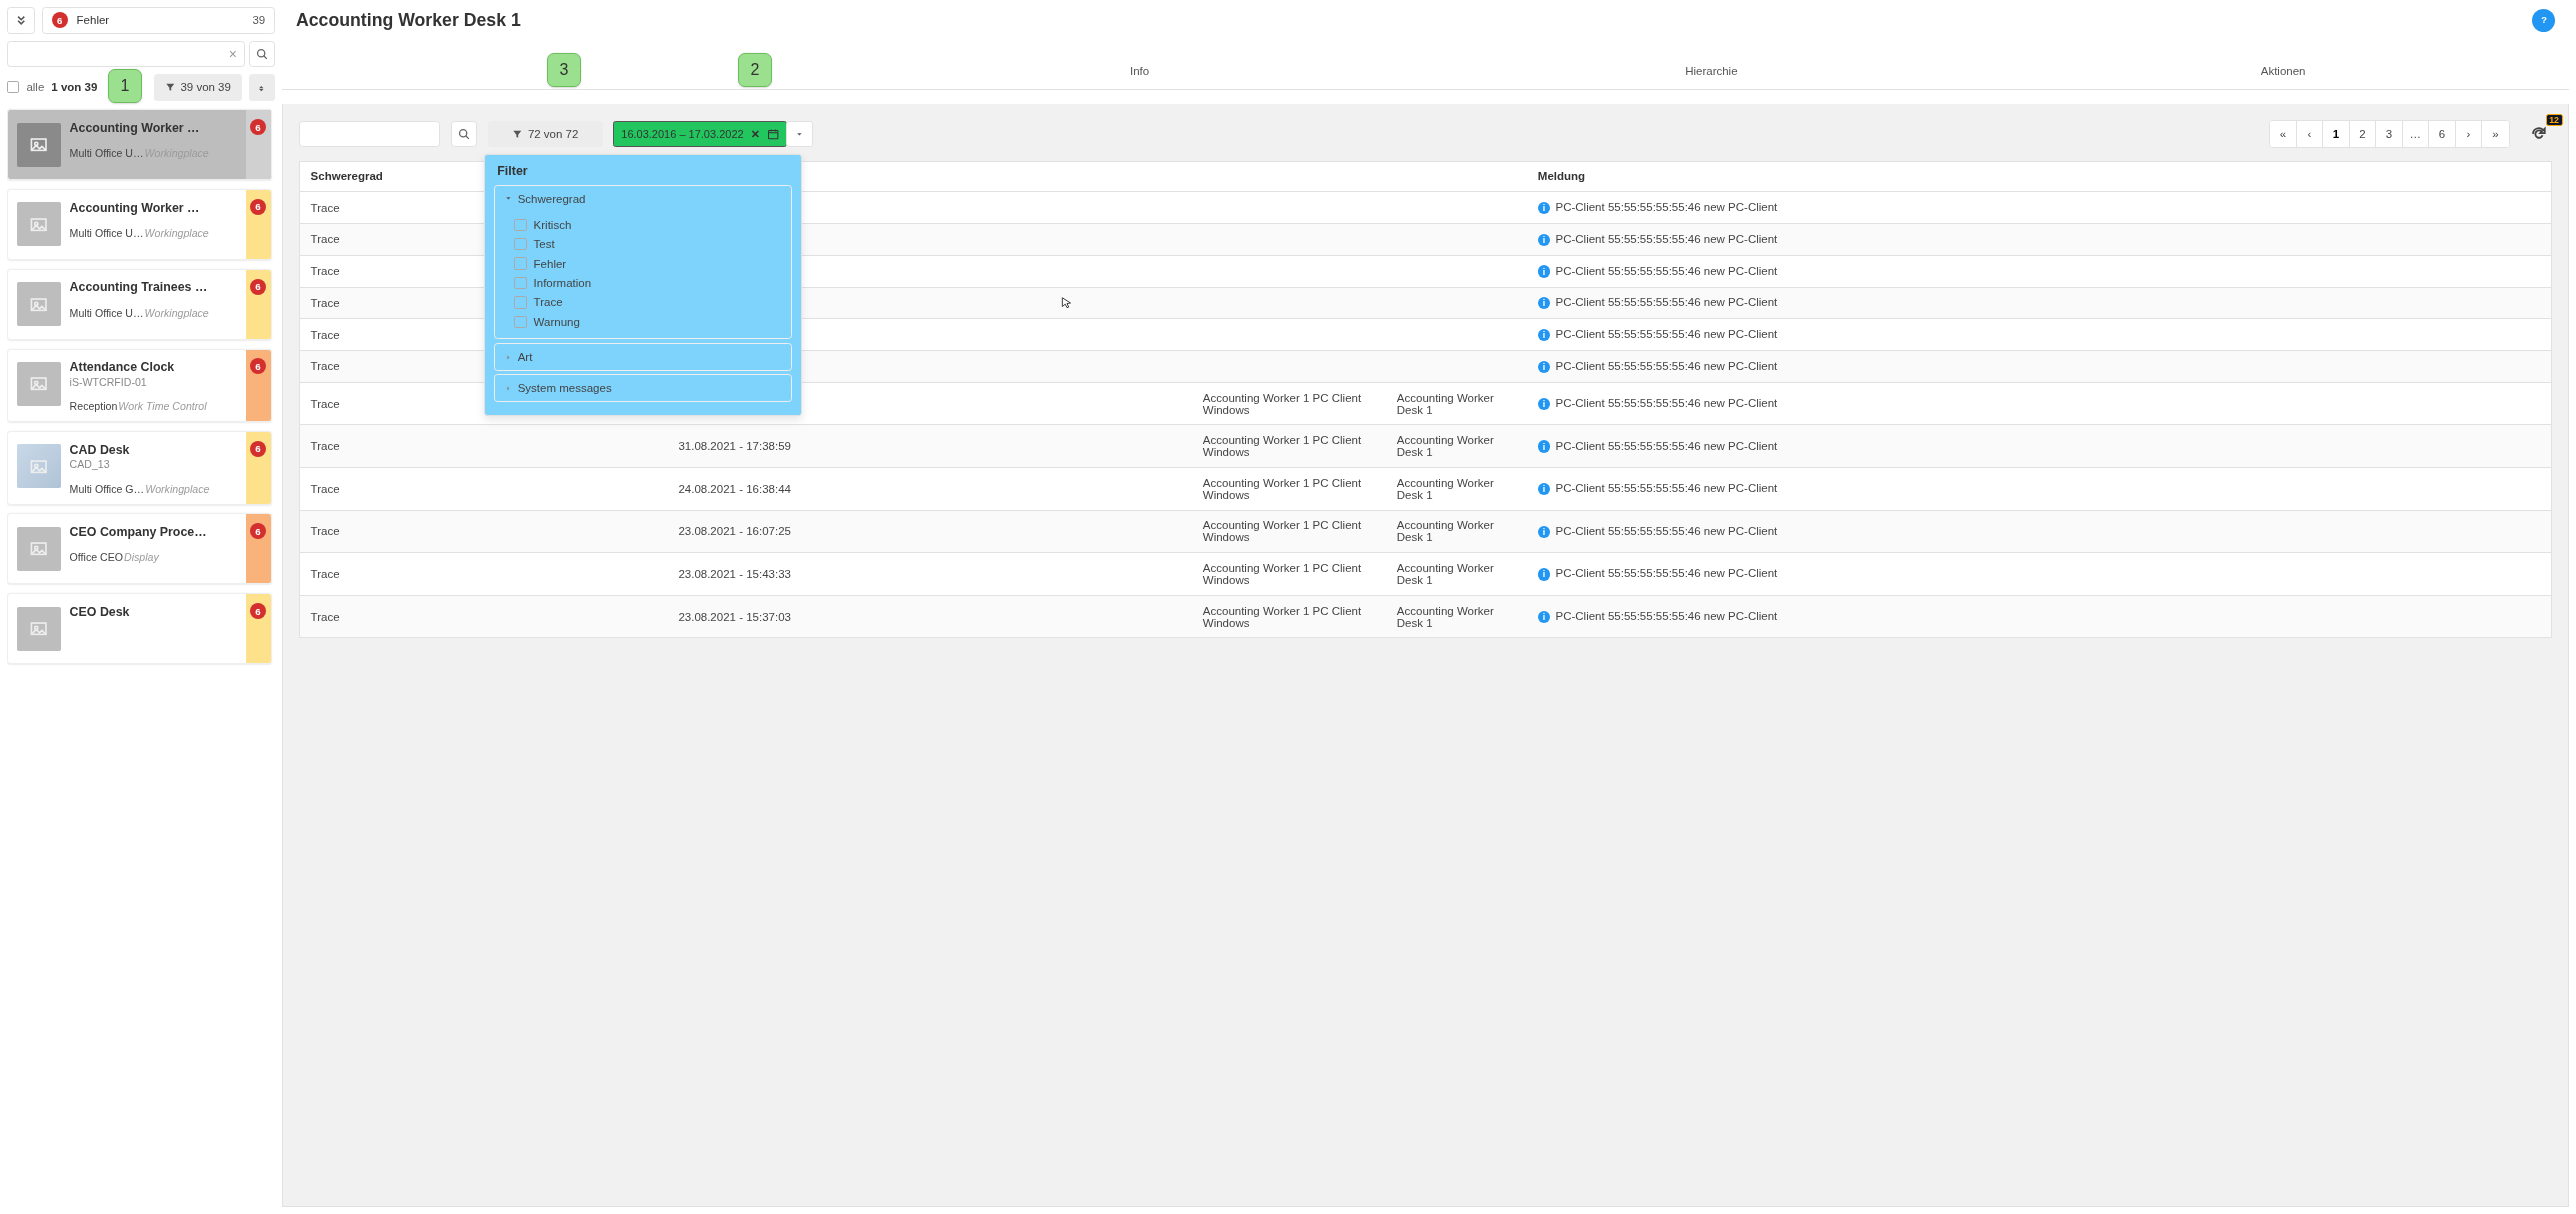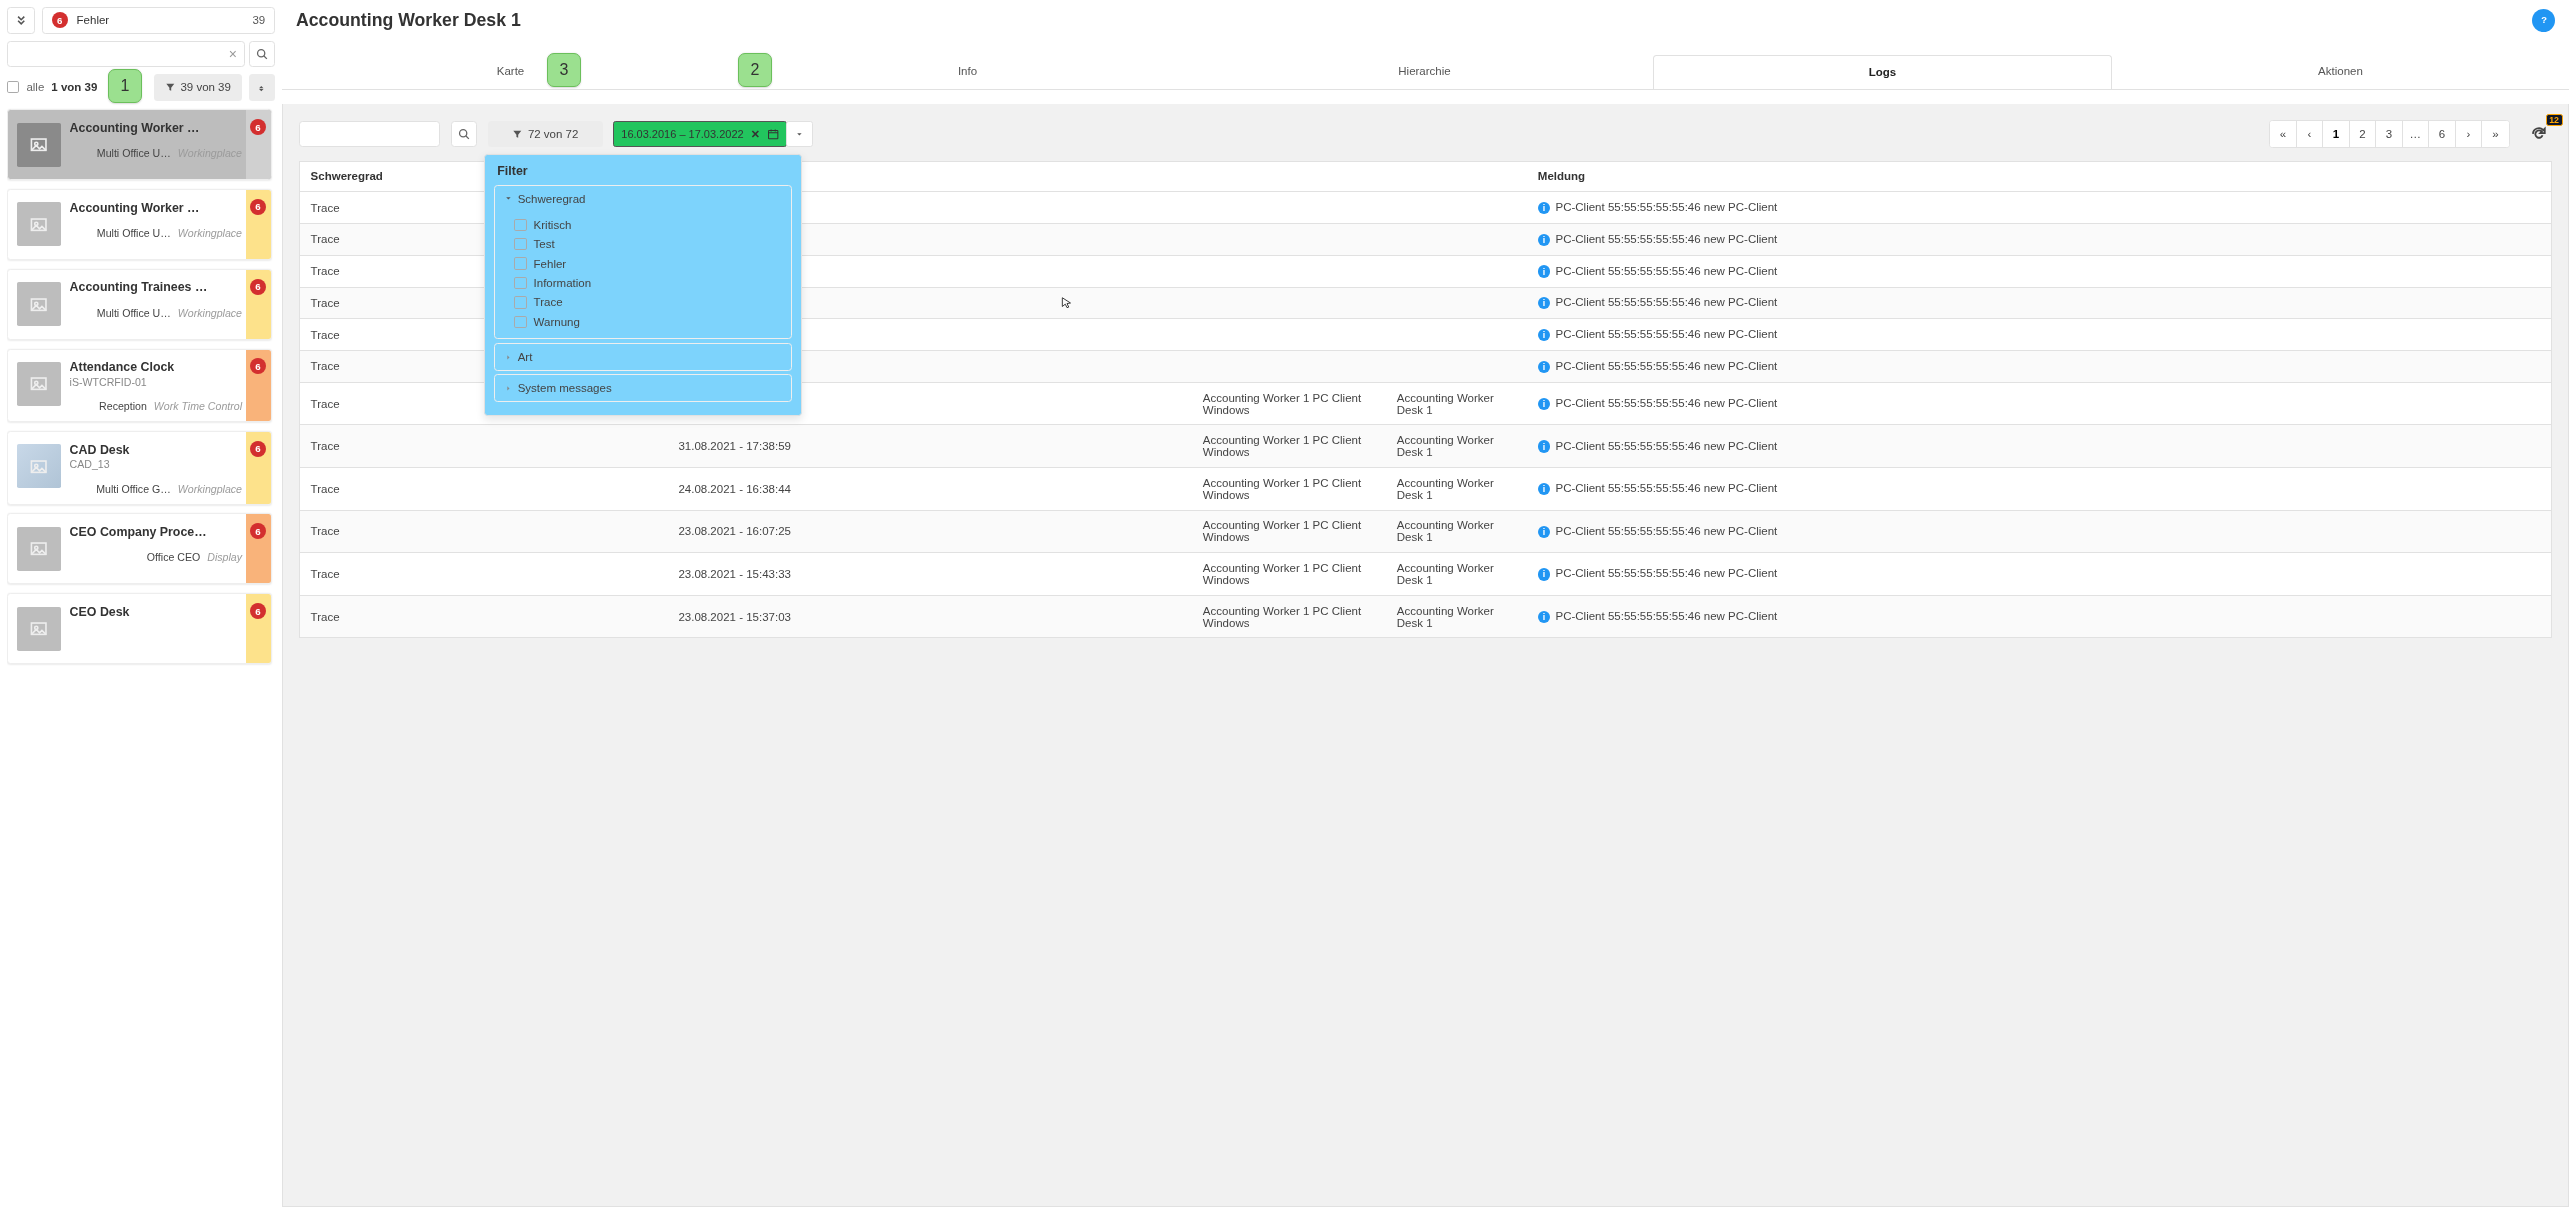--- a/index.html
+++ b/index.html
@@ -46,21 +46,21 @@
   .sort-btn{width:26.5px;height:26.5px;background:#ececec;border:none;border-radius:3.5px;display:flex;align-items:center;justify-content:center;cursor:pointer;}
   
   
   .asset-list{flex:1;overflow-y:auto;padding-right:3.5px;padding-top:1.8px;}
   .asset-card{display:flex;border-radius:3.5px;background:#fff;margin-bottom:8.8px;box-shadow:0 0.9px 1.8px rgba(0,0,0,.08);overflow:hidden;min-height:71px;border:0.9px solid #eee;}
   .asset-card .thumb{width:44px;height:44px;margin:12.4px 8.8px;border-radius:1.8px;background:var(--gray-thumb);display:flex;align-items:center;justify-content:center;color:#eee;}
   .thumb.photo{background:linear-gradient(135deg,#c8d8e8,#b0c4d6);}
   .asset-card .body{flex:1;padding:10.6px 3.5px 8.8px 0;min-width:0;}
   .asset-card .title{font-weight:600;font-size:12.4px;white-space:nowrap;overflow:hidden;text-overflow:ellipsis;}
   .asset-card .subtitle{color:#888;font-size:10.6px;margin-top:1.8px;}
-  .asset-card .meta{display:flex;gap:7px;margin-top:12.4px;font-size:10.6px;justify-content:flex-end;}
+  .asset-card .meta{display:flex;gap:1px;margin-top:12.4px;font-size:10.6px;}
   .asset-card .meta .loc{color:#444;white-space:nowrap;overflow:hidden;text-overflow:ellipsis;max-width:79px;}
   .asset-card .meta .type{color:var(--muted);font-style:italic;white-space:nowrap;}
   .asset-card .stripe{width:25px;position:relative;display:flex;align-items:flex-start;justify-content:center;padding-top:8.8px;}
   .stripe.yellow{background:var(--yellow);}
   .stripe.orange{background:var(--orange);}
   .stripe.gray{background:#d0d0d0;}
   .asset-card.selected{background:#bdbdbd;}
   .asset-card.selected .thumb{background:#8a8a8a;}
   
   
@@ -322,21 +322,20 @@
           </svg>
       </div>
     </div>
 
     <div class="tabs" id="tabs" style="position:relative;">
       <div class="callout" style="left:265px;top:-1.8px;">3</div>
       <div class="callout" style="left:456px;top:-1.8px;">2</div>
     <div class="tab">Karte</div>
         <div class="tab">Info</div>
         <div class="tab">Hierarchie</div>
-        <div class="tab active">Logs</div>
         <div class="tab">Aktionen</div>
       </div>
 
     <div class="content">
       <div class="toolbar">
         <div class="search-box">
           <input type="text" style="">
           <span class="icon-clear" style="font-size:12.4px;">×</span>
         </div>
         <div class="icon-btn">

